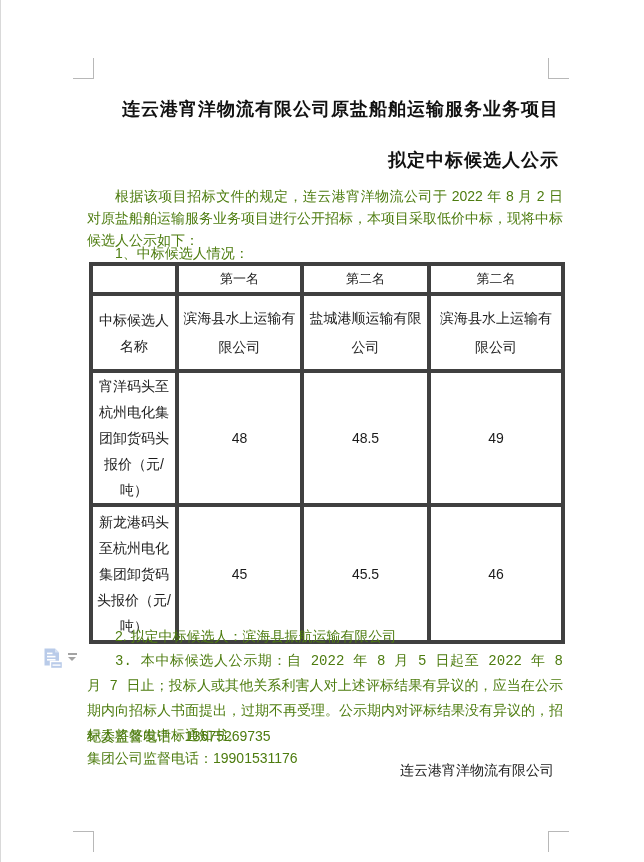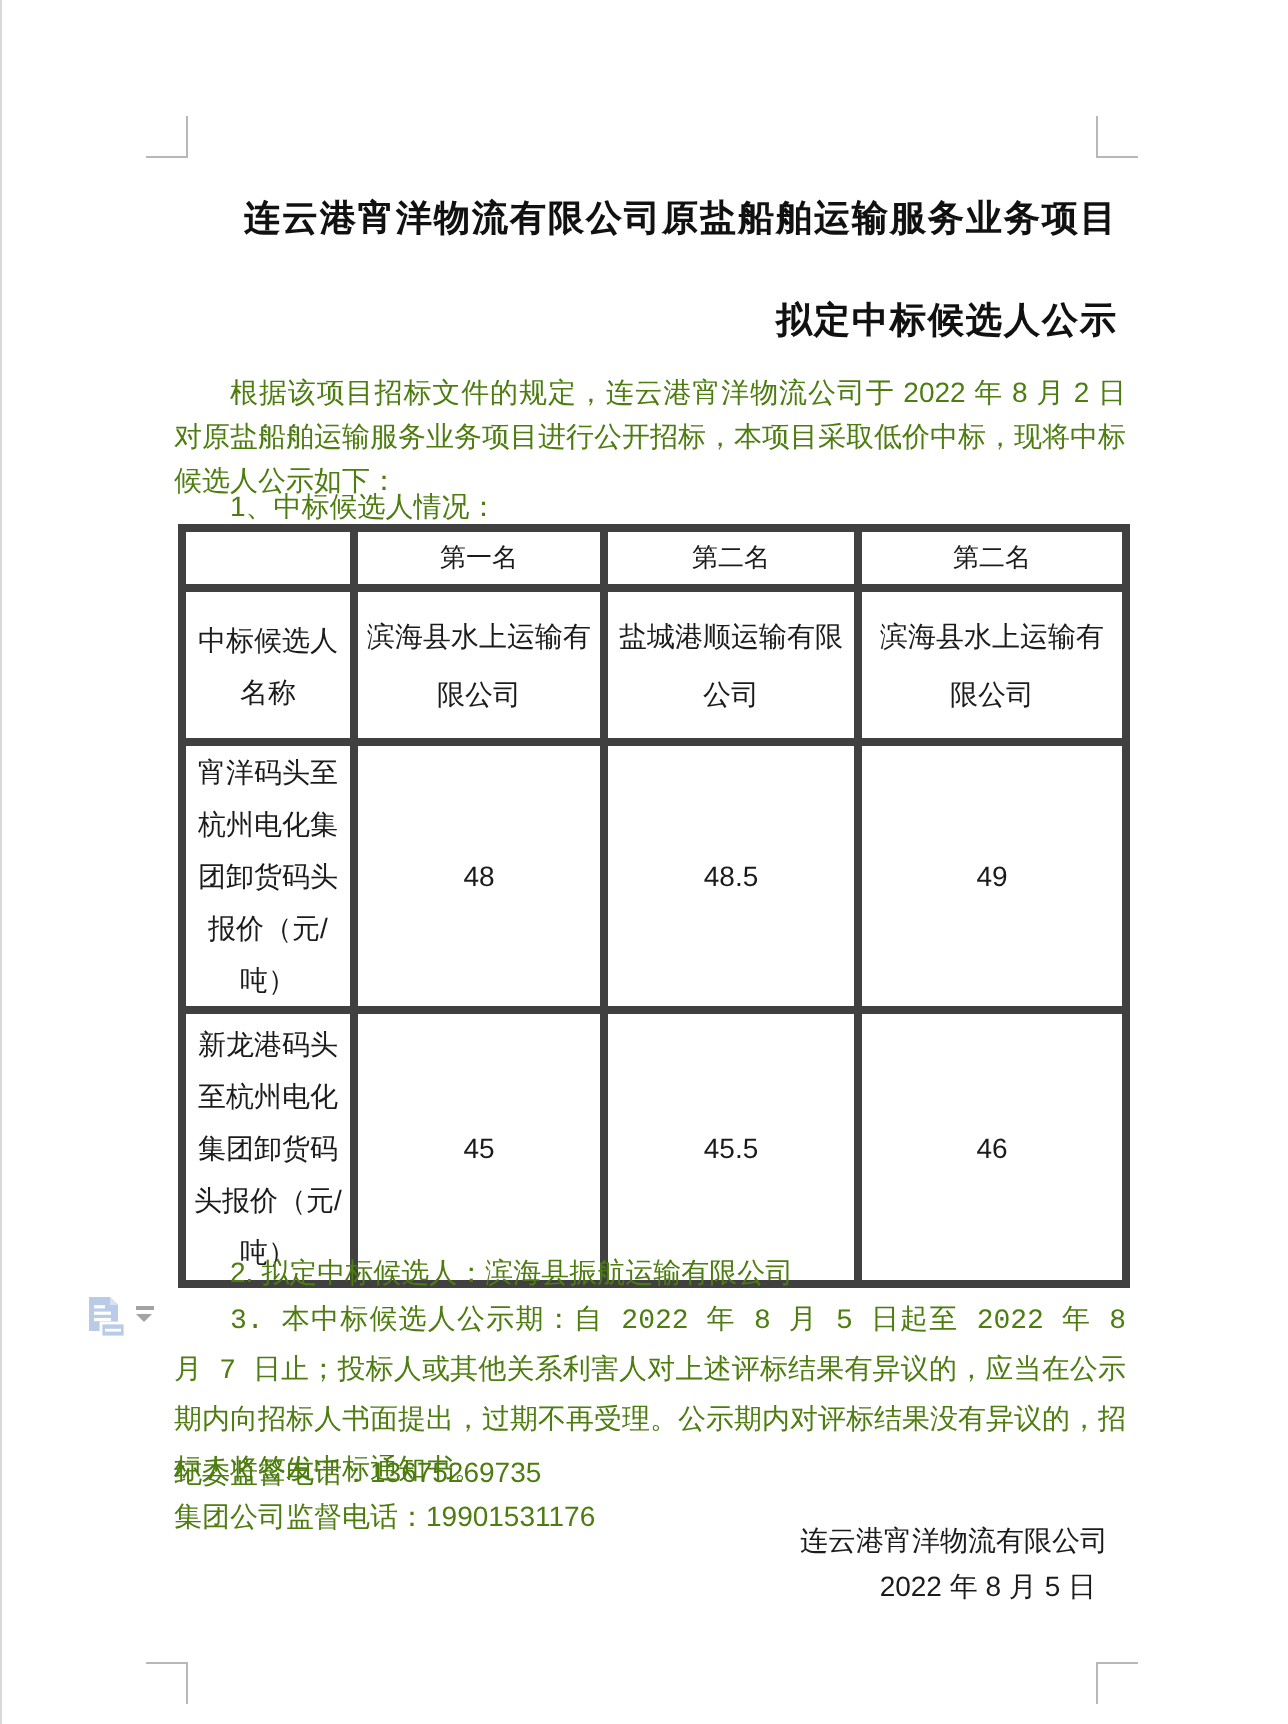--- a/index.html
+++ b/index.html
@@ -107,21 +107,20 @@
     </table>
 
   <p class="para item2">2. 拟定中标候选人：滨海县振航运输有限公司</p>
   <p class="para item3">3. 本中标候选人公示期：自 2022 年 8 月 5 日起至 2022 年 8 月 7 日止；投标人或其他关系利害人对上述评标结果有异议的，应当在公示期内向招标人书面提出，过期不再受理。公示期内对评标结果没有异议的，招标人将签发中标通知书。</p>
 
   <p class="para phone1">纪委监督电话：13675269735</p>
   <p class="para phone2">集团公司监督电话：19901531176</p>
 
   <div class="sign">
     <div>连云港宵洋物流有限公司</div>
-    <div class="sign-date">2022 年 8 月 5 日</div>
   </div>
 
   <div class="comment-wrap">
     <svg width="21" height="24" viewBox="0 0 21 24" aria-hidden="true">
       <path d="M1.5 1.5 h10.5 l4 4 v13 H1.5 Z" fill="#b9cbe9"></path>
       <path d="M12 1.5 l4 4 h-4 Z" fill="#d7e2f3"></path>
       <rect x="4" y="5.6" width="5.5" height="1.6" fill="#ffffff"></rect>
       <rect x="4" y="8.8" width="8.5" height="1.6" fill="#ffffff"></rect>
       <rect x="4" y="12" width="8.5" height="1.6" fill="#ffffff"></rect>
       <rect x="7.5" y="14.5" width="12" height="7" fill="#b9cbe9" stroke="#ffffff" stroke-width="1.4"></rect>

